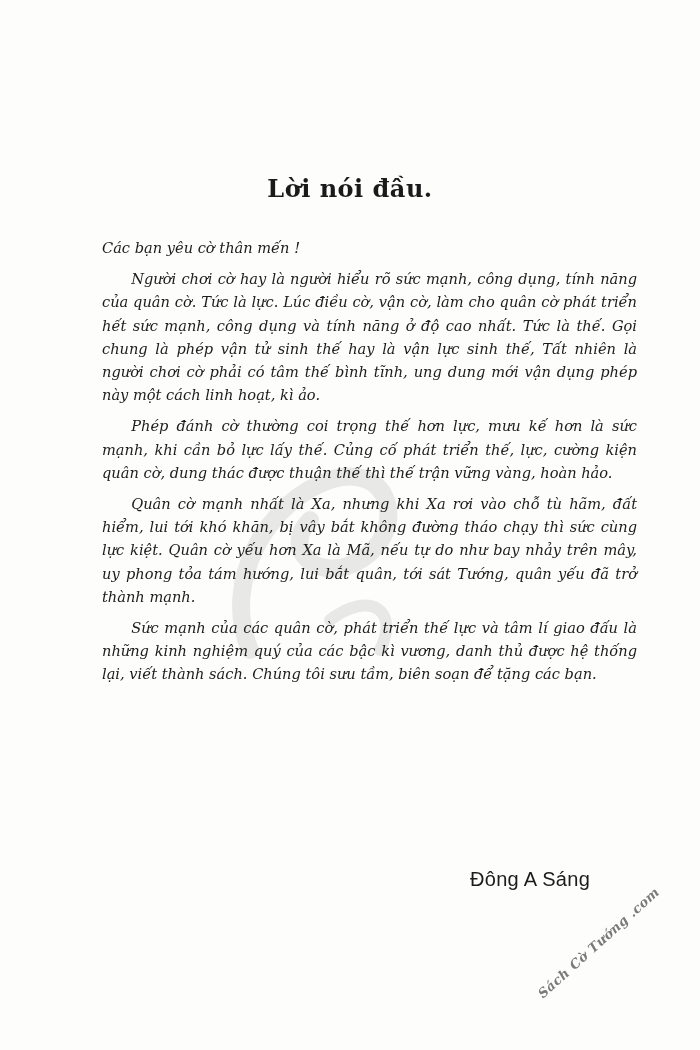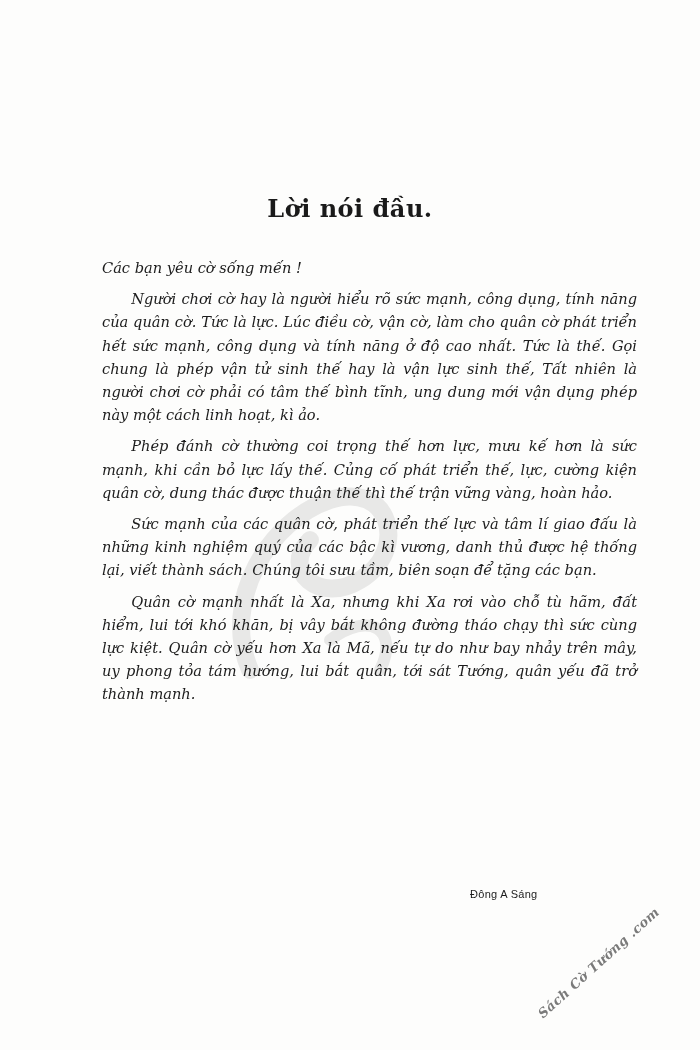--- a/index.html
+++ b/index.html
@@ -12,21 +12,20 @@
       height: 1050px;
       position: relative;
       overflow: hidden;
       background: #fdfdfc;
     }
     .page {
       position: absolute;
       left: 0; top: 0;
       width: 700px;
       height: 988px;
-      margin-top: 20px;
     }
     .title {
       position: absolute;
       top: 158px;
       left: 0;
       width: 700px;
       text-align: center;
       font-family: "DejaVu Serif", serif;
       font-weight: bold;
       font-size: 24px;
@@ -52,21 +51,21 @@
     .para {
       margin: 0 0 8px 0;
       text-indent: 0;
     }
     .para::first-line { }
     .signature {
       position: absolute;
       top: 868px;
       left: 470px;
       font-family: "Liberation Sans", sans-serif;
-      font-size: 11px;
+      font-size: 20px;
       color: #1c1c1c;
       letter-spacing: 0.3px;
     }
     .watermark-center {
       position: absolute;
       left: 210px;
       top: 420px;
       width: 220px;
       height: 260px;
       opacity: 0.08;
@@ -101,25 +100,25 @@
 <div class="page">
 
   <svg class="watermark-center" viewBox="0 0 220 260">
     <path d="M40 230 C 10 160, 60 80, 120 60 C 180 40, 200 110, 150 140 C 110 165, 70 130, 100 100" fill="none" stroke="#000" stroke-width="18" stroke-linecap="round"></path>
     <path d="M120 200 C 160 170, 190 190, 170 230" fill="none" stroke="#000" stroke-width="12" stroke-linecap="round"></path>
   </svg>
 
   <h1 class="title">Lời nói đầu.</h1>
 
   <div class="body-text">
-    <p class="greeting" style="text-indent:0;">Các bạn yêu cờ sống mến !</p>
+    <p class="greeting" style="text-indent:0;">Các bạn yêu cờ thân mến !</p>
     <p class="para" style="text-indent:2em;">Người chơi cờ hay là người hiểu rõ sức mạnh, công dụng, tính năng của quân cờ. Tức là lực. Lúc điều cờ, vận cờ, làm cho quân cờ phát triển hết sức mạnh, công dụng và tính năng ở độ cao nhất. Tức là thế. Gọi chung là phép vận tử sinh thế hay là vận lực sinh thế, Tất nhiên là người chơi cờ phải có tâm thế bình tĩnh, ung dung mới vận dụng phép này một cách linh hoạt, kì ảo.</p>
     <p class="para" style="text-indent:2em;">Phép đánh cờ thường coi trọng thế hơn lực, mưu kế hơn là sức mạnh, khi cần bỏ lực lấy thế. Củng cố phát triển thế, lực, cường kiện quân cờ, dung thác được thuận thế thì thế trận vững vàng, hoàn hảo.</p>
+    <p class="para" style="text-indent:2em;">Quân cờ mạnh nhất là Xa, nhưng khi Xa rơi vào chỗ tù hãm, đất hiểm, lui tới khó khăn, bị vây bắt không đường tháo chạy thì sức cùng lực kiệt. Quân cờ yếu hơn Xa là Mã, nếu tự do như bay nhảy trên mây, uy phong tỏa tám hướng, lui bắt quân, tới sát Tướng, quân yếu đã trở thành mạnh.</p>
     <p class="para" style="text-indent:2em;">Sức mạnh của các quân cờ, phát triển thế lực và tâm lí giao đấu là những kinh nghiệm quý của các bậc kì vương, danh thủ được hệ thống lại, viết thành sách. Chúng tôi sưu tầm, biên soạn để tặng các bạn.</p>
-    <p class="para" style="text-indent:2em;">Quân cờ mạnh nhất là Xa, nhưng khi Xa rơi vào chỗ tù hãm, đất hiểm, lui tới khó khăn, bị vây bắt không đường tháo chạy thì sức cùng lực kiệt. Quân cờ yếu hơn Xa là Mã, nếu tự do như bay nhảy trên mây, uy phong tỏa tám hướng, lui bắt quân, tới sát Tướng, quân yếu đã trở thành mạnh.</p>
   </div>
 
   <div class="signature">Đông A Sáng</div>
 
   <div class="watermark-corner">
     <span>Sách Cờ Tướng .com</span>
   </div>
 </div>
 
 </body></html>

